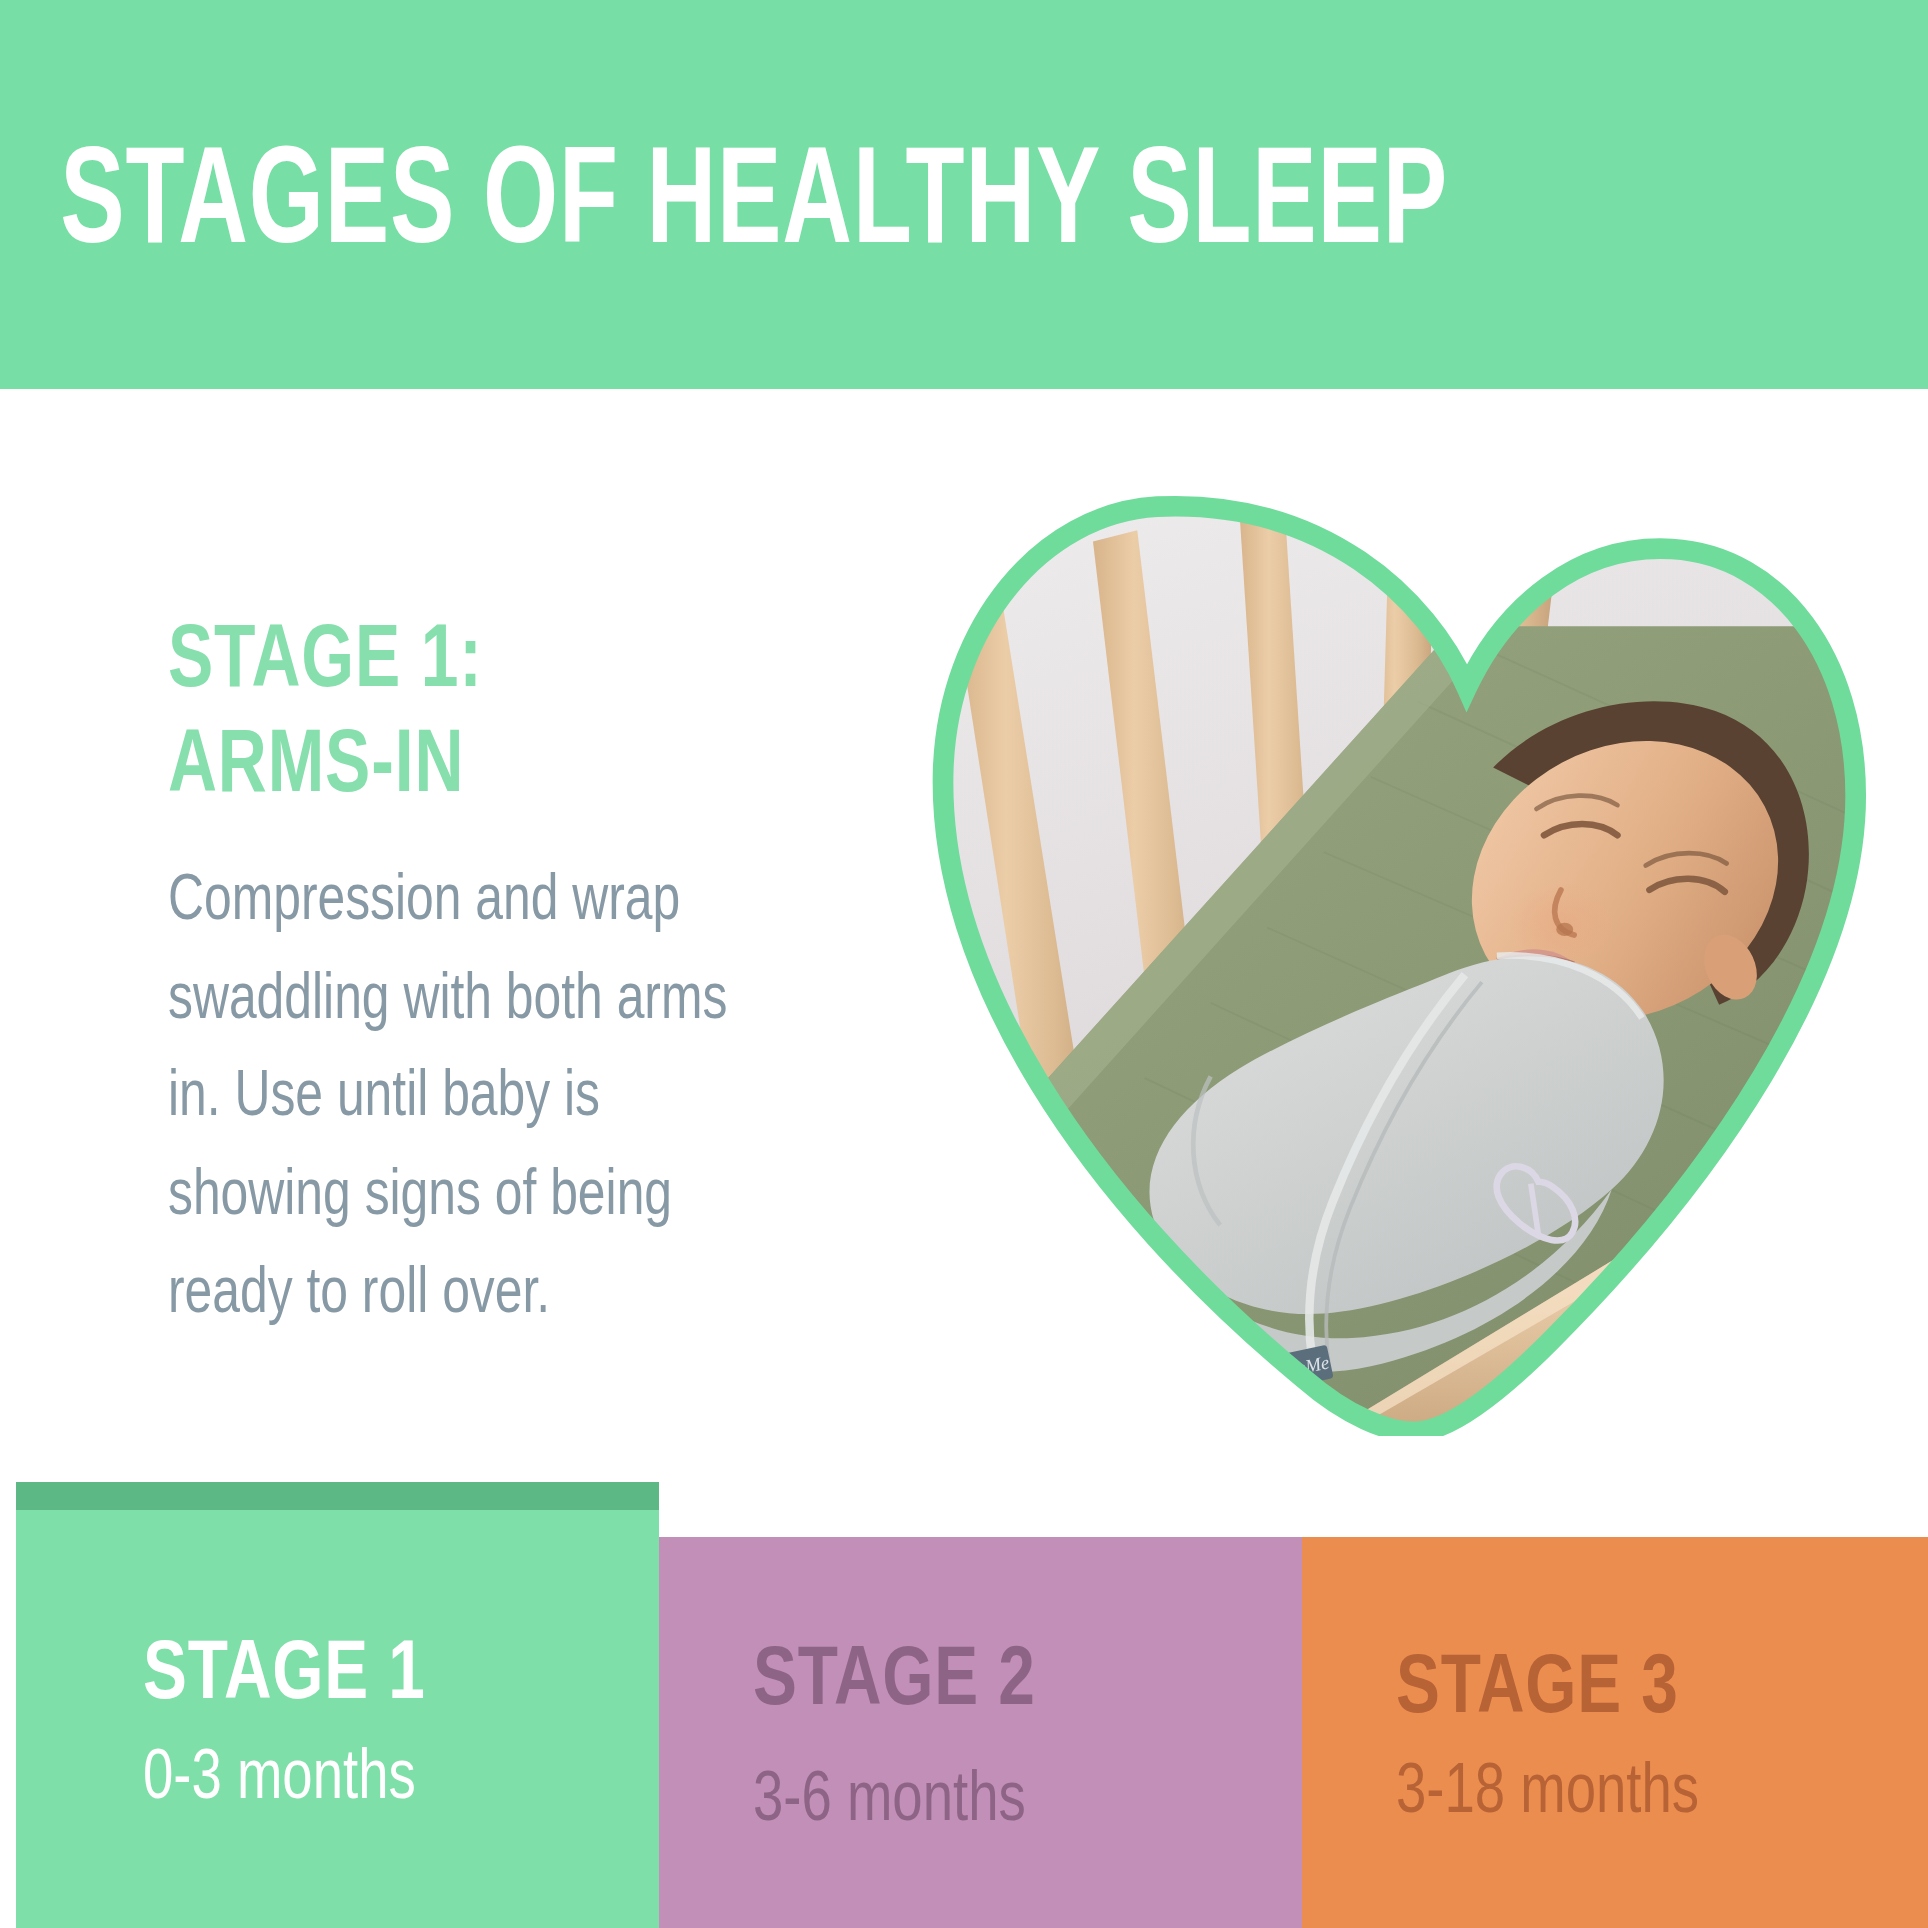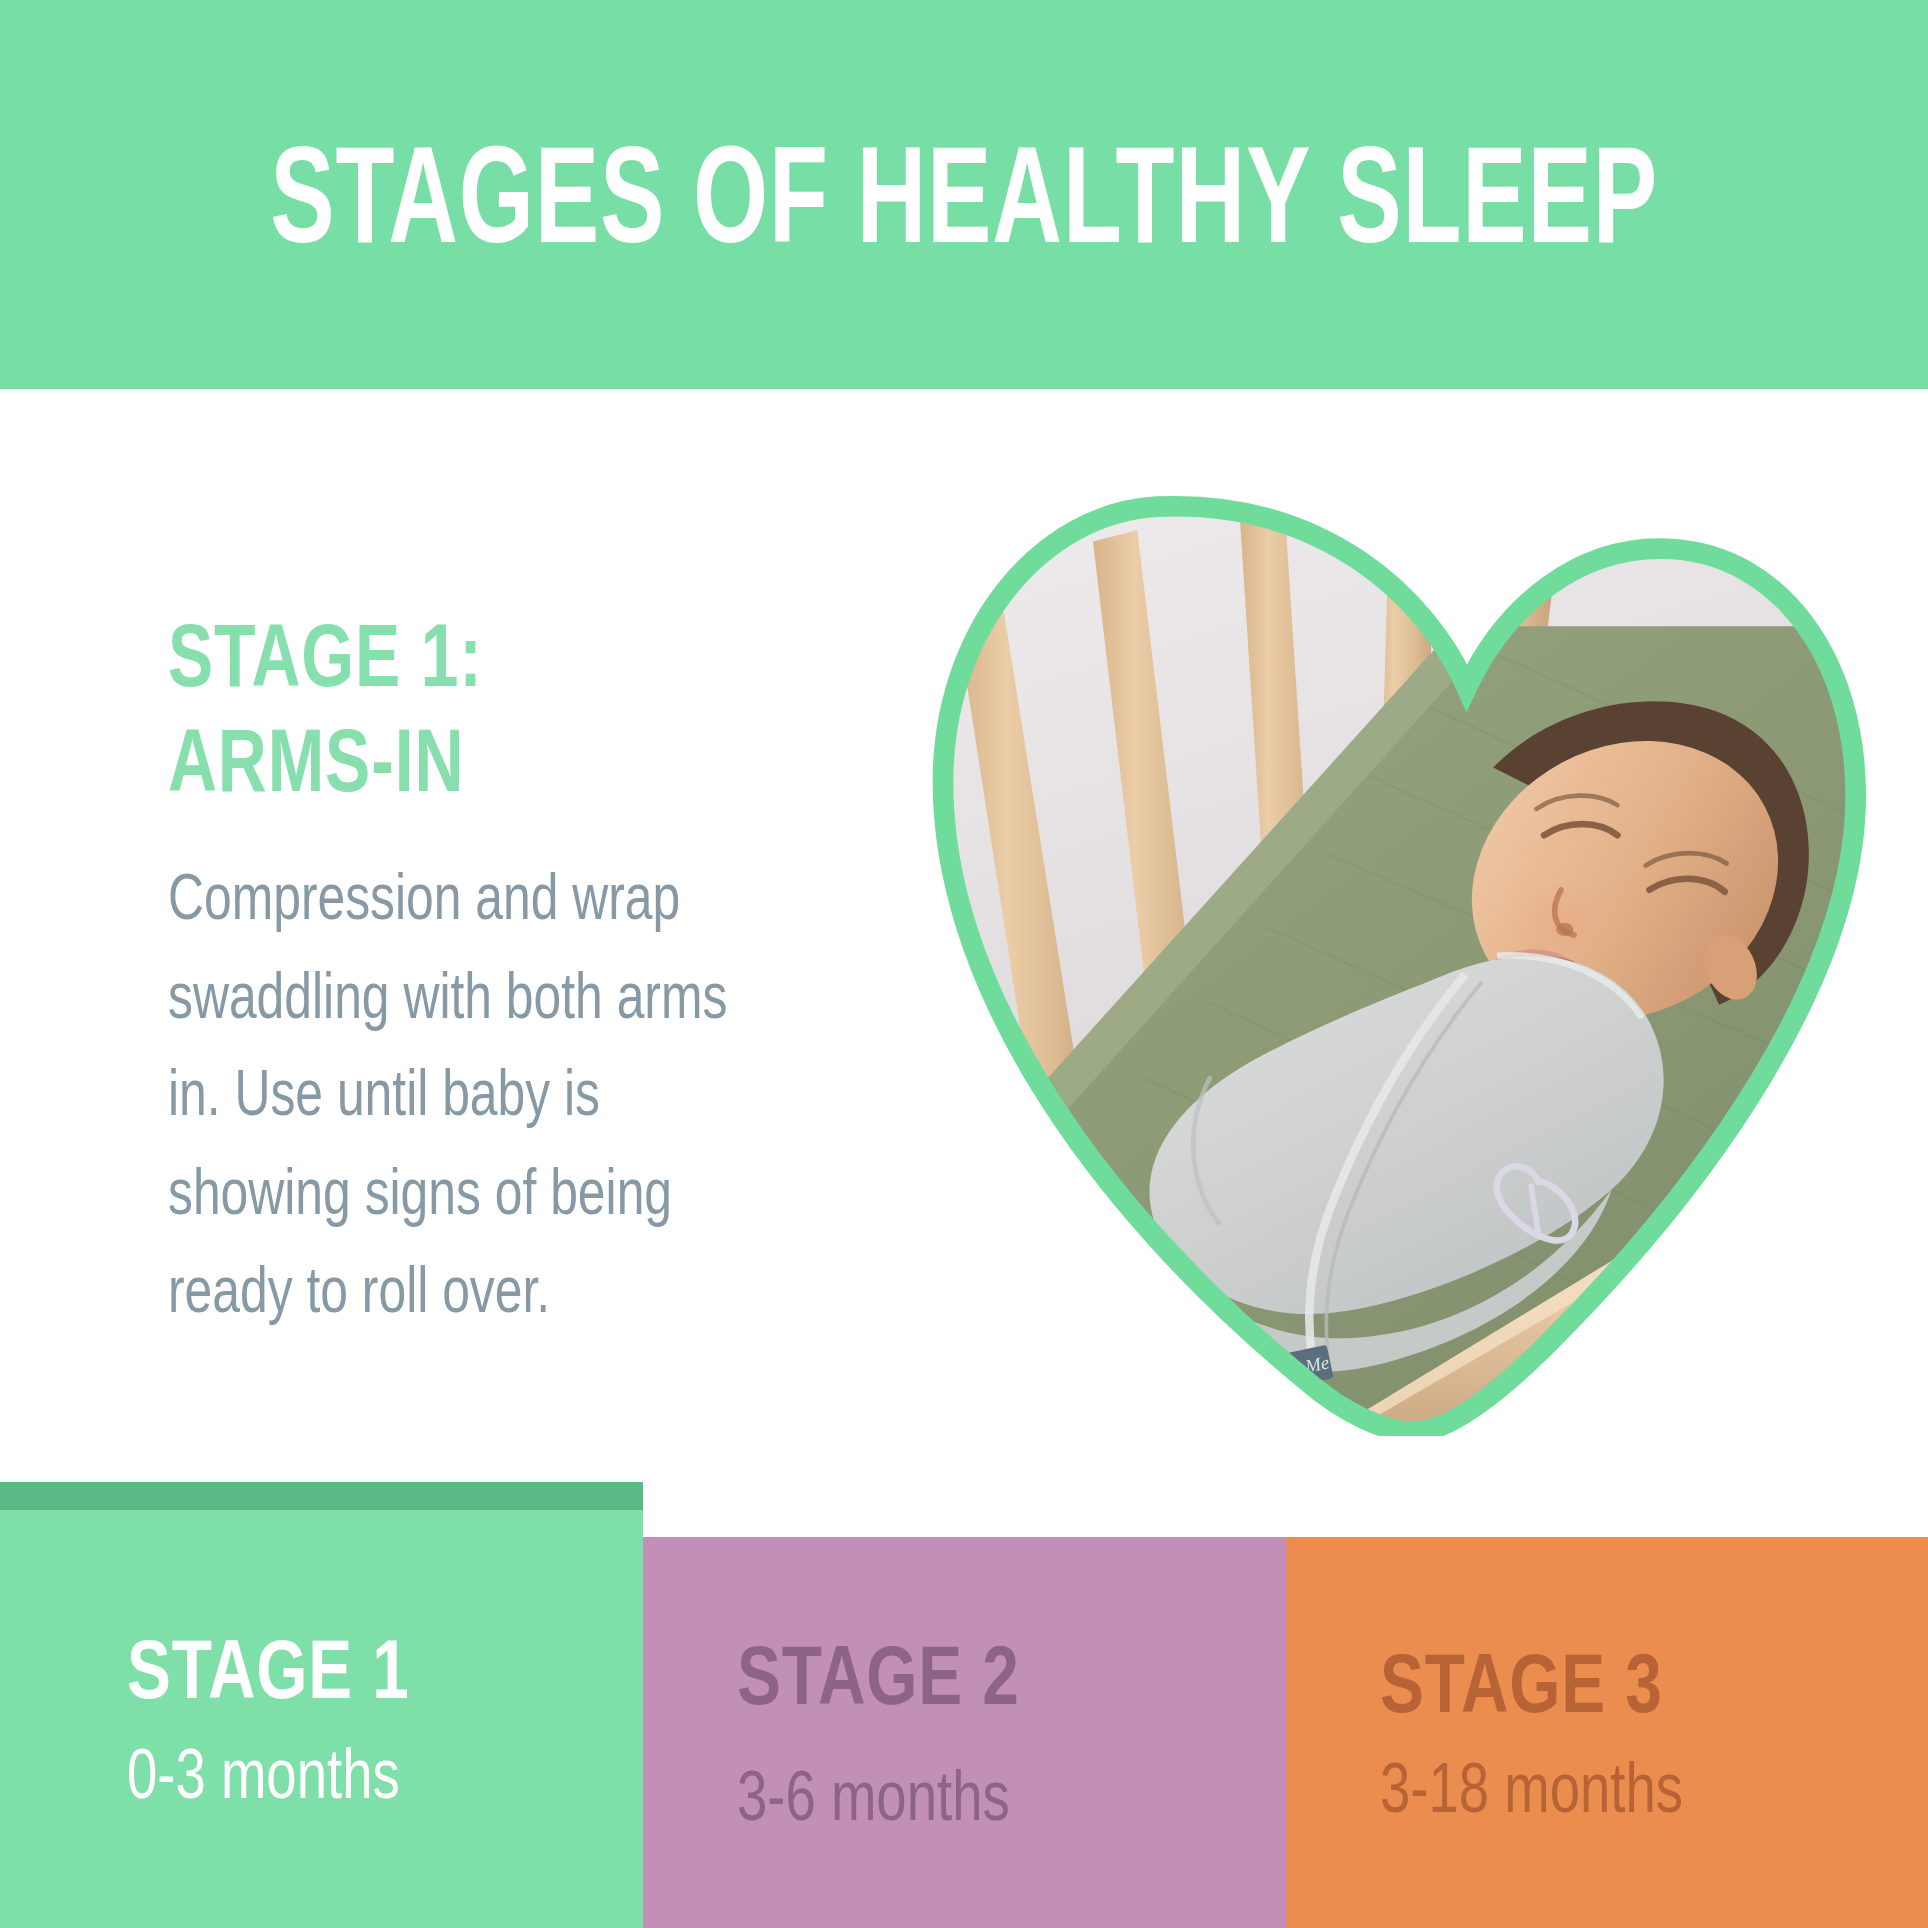--- a/index.html
+++ b/index.html
@@ -21,21 +21,20 @@
   
   #header-banner {
     position: absolute;
     left: 0;
     top: 0;
     width: 1928px;
     height: 389px;
     background: #77DEA5;
     display: flex;
     align-items: center;
-    justify-content: center;
   }
   #header-title {
     color: #ffffff;
     font-family: "Liberation Sans Narrow", "Liberation Sans", sans-serif;
     font-weight: bold;
     font-size: 105px;
     letter-spacing: 0.9px;
     line-height: 1;
     transform: scaleX(0.92) scaleY(1.30);
     transform-origin: center center;
@@ -84,21 +83,21 @@
   }
   #heart-photo svg {
     display: block;
     width: 100%;
     height: 100%;
   }
 
   
   #stage-bar {
     position: absolute;
-    left: 0;
+    left: 16px;
     bottom: 0;
     width: 1752px;
     height: 422px;
   }
   .stage-col {
     position: absolute;
     bottom: 0;
     box-sizing: border-box;
     padding-left: 127px;
     display: flex;

